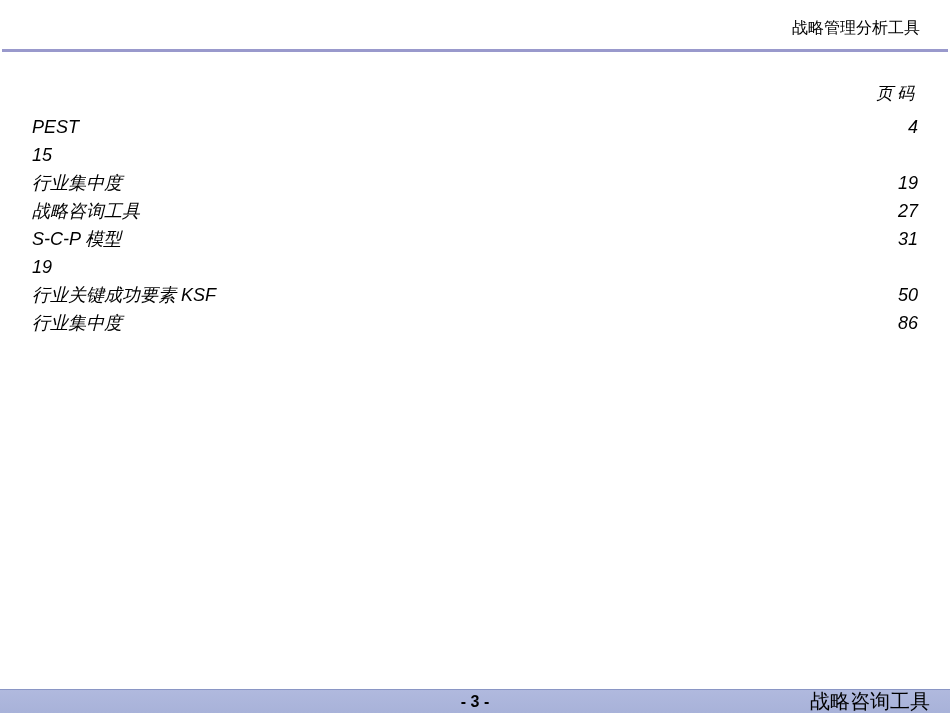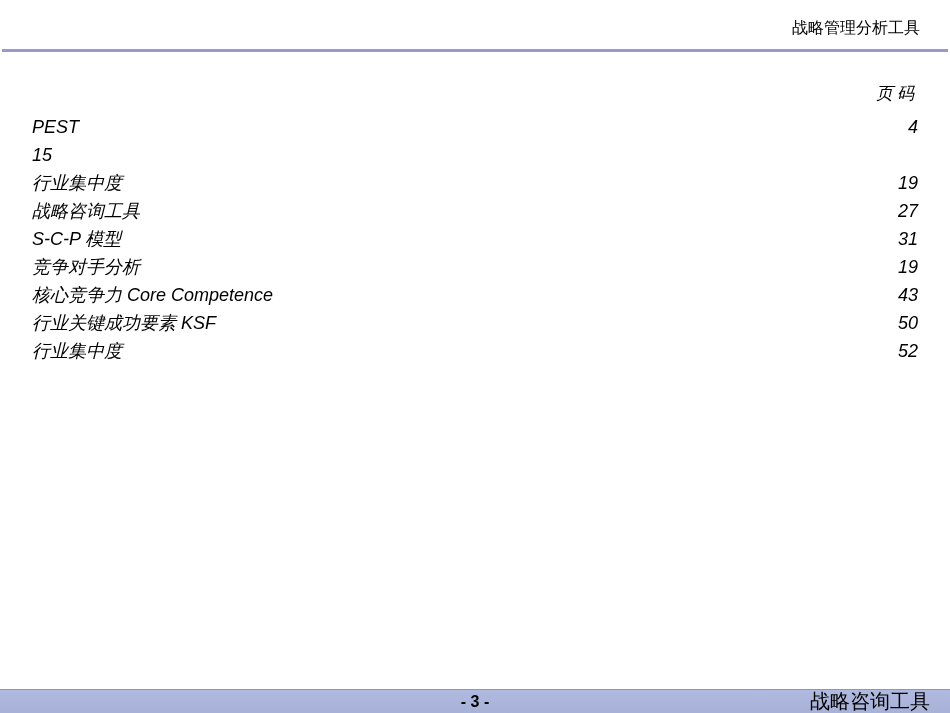--- a/index.html
+++ b/index.html
@@ -117,33 +117,28 @@
   </div>
   <div class="toc-row">
     <span class="toc-label">战略咨询工具</span>
     <span class="toc-page">27</span>
   </div>
   <div class="toc-row">
     <span class="toc-label">S-C-P 模型</span>
     <span class="toc-page">31</span>
   </div>
   <div class="toc-row">
-    <span class="toc-label">竞争对手分析</span>
     <span class="toc-page">19</span>
-  </div>
-  <div class="toc-row">
-    <span class="toc-label">核心竞争力 Core Competence</span>
-    <span class="toc-page">43</span>
   </div>
   <div class="toc-row">
     <span class="toc-label">行业关键成功要素 KSF</span>
     <span class="toc-page">50</span>
   </div>
   <div class="toc-row">
     <span class="toc-label">行业集中度</span>
-    <span class="toc-page">52</span>
+    <span class="toc-page">86</span>
   </div>
 </div>
 
 <div class="footer">
   <span class="footer-center">- 3 -</span>
   <span class="footer-right">战略咨询工具</span>
 </div>
 
 </body></html>

